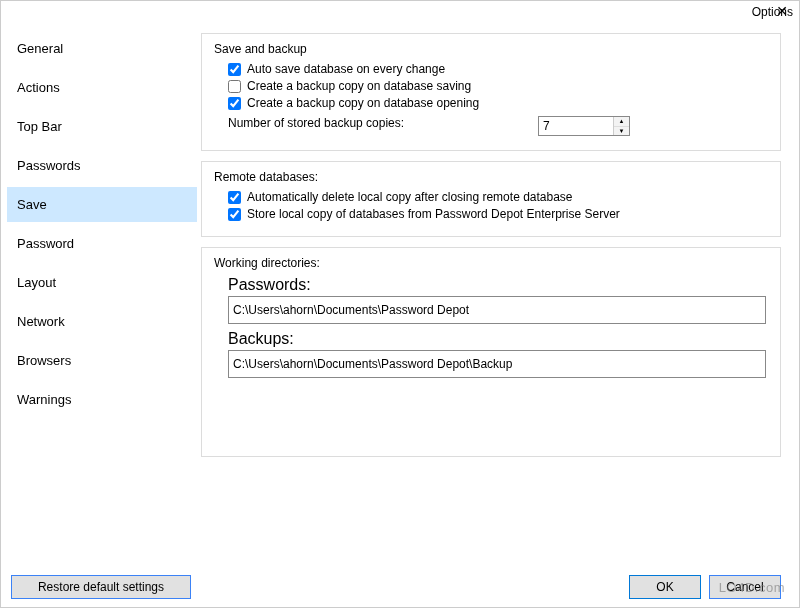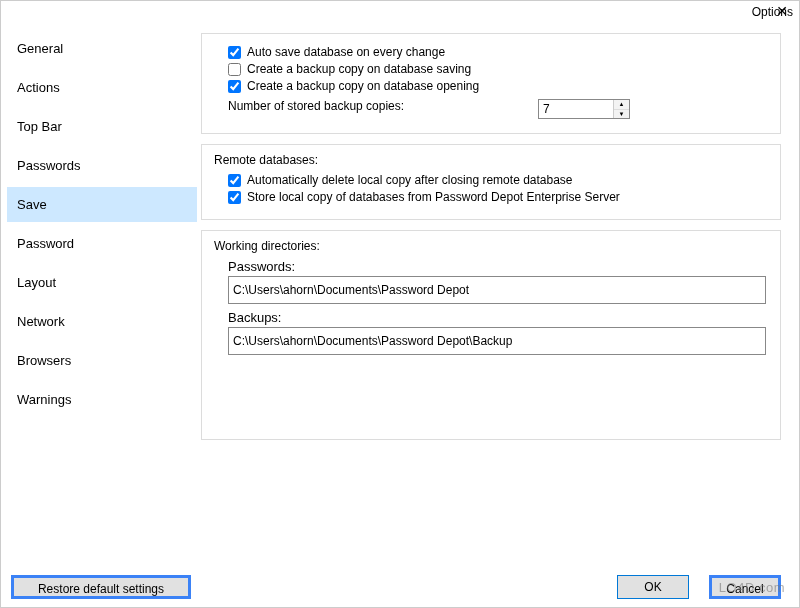--- a/index.html
+++ b/index.html
@@ -118,21 +118,21 @@
       line-height: 1;
       cursor: pointer;
       background: #f3f3f3;
       border-bottom: 1px solid #ddd;
     }
     .spinner .spin-btn:last-child {
       border-bottom: none;
     }
     .dir-label {
       margin: 6px 0 2px 14px;
-      font-size: 13px;
+      font-size: 16px;
     }
     .dir-input {
       margin: 0 0 6px 14px;
       width: calc(100% - 16px);
     }
     .dir-input input {
       width: 100%;
       border: 1px solid #888;
       padding: 2px 4px;
       font-size: 12px;
@@ -144,34 +144,34 @@
       bottom: 0;
       left: 0;
       right: 0;
       height: 40px;
       display: flex;
       align-items: center;
       padding: 0 18px 0 10px;
     }
     .btn {
       background: #e1e1e1;
-      border: 3px solid #3b82f6;
+      border: 1px solid #3b82f6;
       padding: 4px 14px;
       font-size: 12px;
       font-family: inherit;
       cursor: pointer;
       min-width: 72px;
       height: 24px;
     }
     .footer .spacer {
       flex: 1;
     }
     .footer .btn.ok {
       border: 1px solid #0078d7;
-      margin-right: 20px;
+      margin-right: 8px;
     }
     .watermark {
       position: absolute;
       right: 14px;
       bottom: 12px;
       font-size: 13px;
       color: rgba(120,120,120,0.6);
       pointer-events: none;
       letter-spacing: 0.5px;
       margin-left: 44px;
@@ -195,20 +195,21 @@
     <div class="nav-item">Password</div>
     <div class="nav-item">Layout</div>
     <div class="nav-item">Network</div>
     <div class="nav-item">Browsers</div>
     <div class="nav-item">Warnings</div>
   </div>
 
   <div class="main">
 
     <div class="section">
+      <div class="section-title">Save and backup</div>
       <div class="check-row">
         <input type="checkbox" checked="" style="">
         <span>Auto save database on every change</span>
       </div>
       <div class="check-row">
         <input type="checkbox" style="">
         <span>Create a backup copy on database saving</span>
       </div>
       <div class="check-row">
         <input type="checkbox" checked="" style="">

